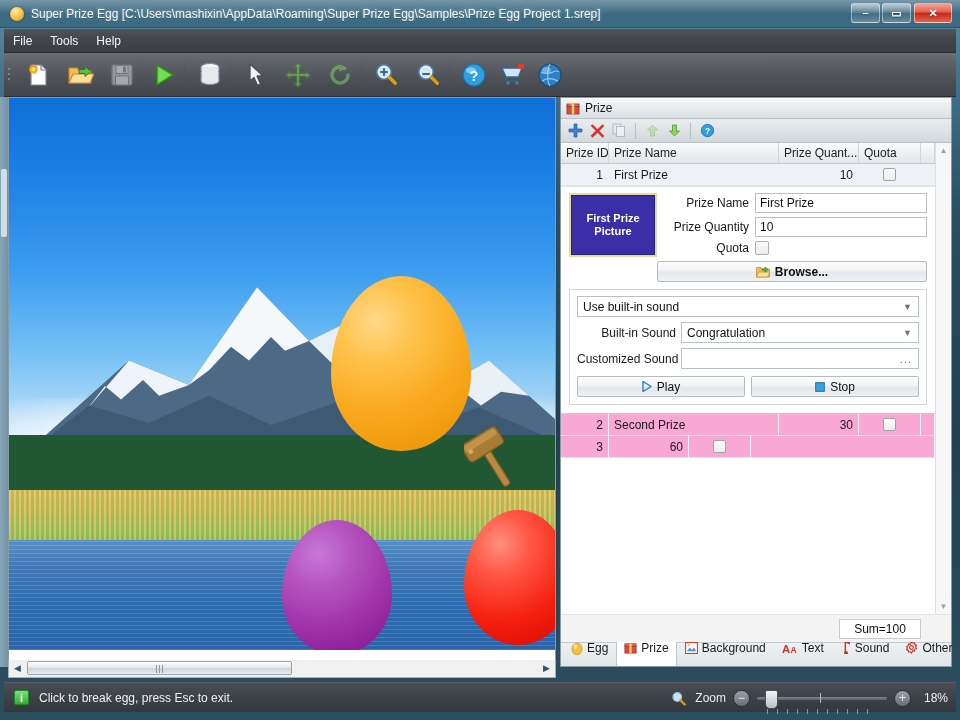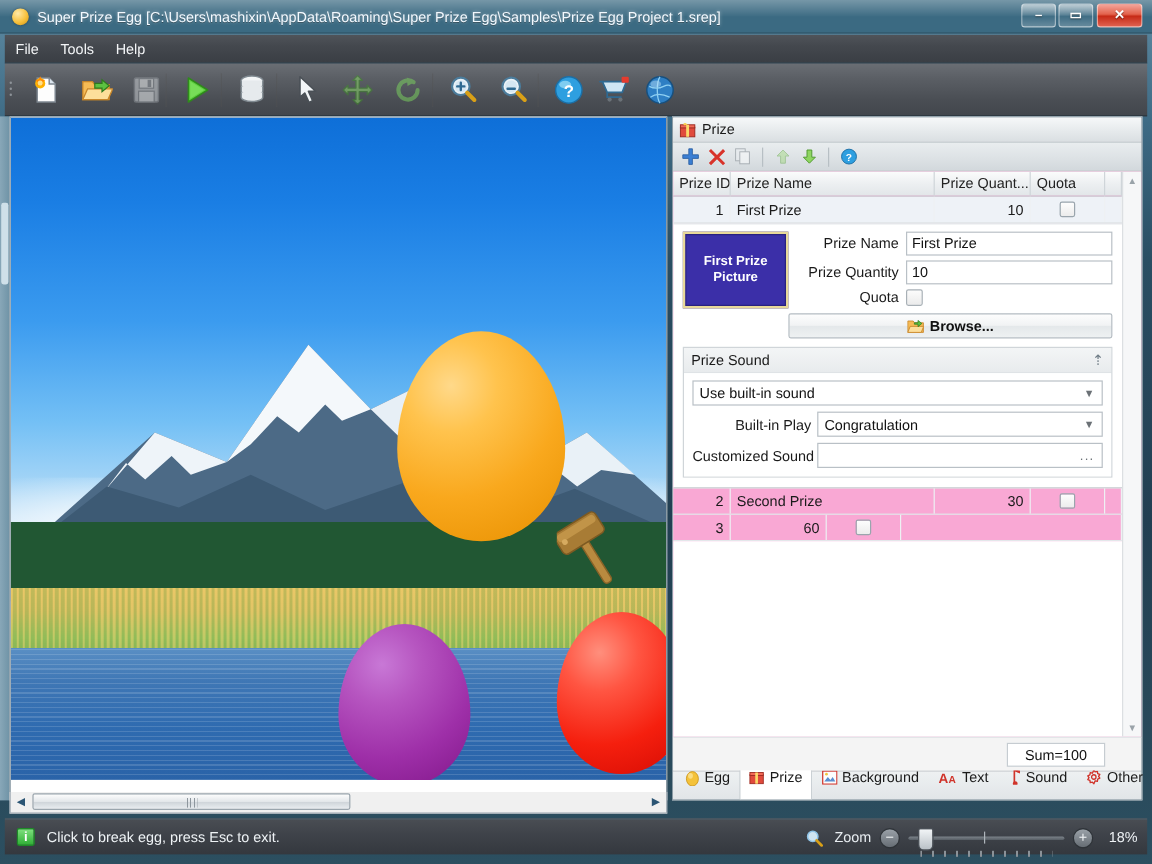--- a/index.html
+++ b/index.html
@@ -607,41 +607,51 @@
           <div id="browse-btn">
             <svg width="14" height="14" viewBox="0 0 14 14">
               <path d="M0.5 2.5h4.5l1 1.5h7.5v8H0.5z" fill="#f6bb55" stroke="#c8862a" stroke-width="0.7"></path>
               <path d="M0.5 12l2-5h11.2l-2 5z" fill="#fddf9b" stroke="#c8862a" stroke-width="0.7"></path>
               <path d="M6 4h3V2l3.2 2.6L9 7.2V5.2H6z" fill="#5cc141" stroke="#2e7a1e" stroke-width="0.6"></path>
             </svg>
             <span>Browse...</span>
           </div>
 
           <div id="sound-group">
-            <div id="sound-head">
-              <span>Prize Sound</span>
-              <span style="color:#6f7c86;font-size:12px;">⇡</span>
-            </div>
             <div id="sound-body">
               <div class="combo">
                 <span>Use built-in sound</span>
                 <span class="arrow">▼</span>
               </div>
               <div class="srow">
-                <div class="slabel" style="width:104px;">Built-in Play</div>
+                <div class="slabel" style="width:104px;">Built-in Sound</div>
                 <div class="combo" style="flex:1;">
                   <span>Congratulation</span>
                   <span class="arrow">▼</span>
                 </div>
               </div>
               <div class="srow">
                 <div class="slabel" style="width:104px;">Customized Sound</div>
                 <div class="combo" style="flex:1;">
                   <span></span>
                   <span class="arrow" style="letter-spacing:1px;font-size:11px;">...</span>
+                </div>
+              </div>
+              <div class="sbtn-row">
+                <div class="sbtn">
+                  <svg width="10" height="11" viewBox="0 0 10 11">
+                    <path d="M1 0.5l8 5-8 5z" fill="none" stroke="#2b7fd0" stroke-width="1.4" stroke-linejoin="round"></path>
+                  </svg>
+                  <span>Play</span>
+                </div>
+                <div class="sbtn">
+                  <svg width="10" height="10" viewBox="0 0 10 10">
+                    <rect x="0.7" y="0.7" width="8.6" height="8.6" fill="#3b9ede" stroke="#1f6fa8" stroke-width="1"></rect>
+                  </svg>
+                  <span>Stop</span>
                 </div>
               </div>
             </div>
           </div>
         </div>
 
         <div class="grow">
           <div class="cell c-id">2</div>
           <div class="cell c-name">Second Prize</div>
           <div class="cell c-qty">30</div>

